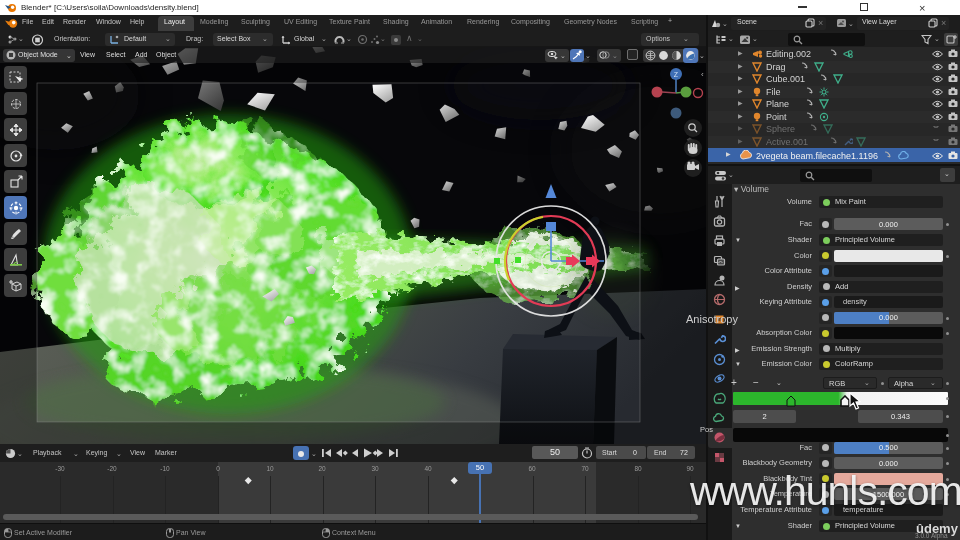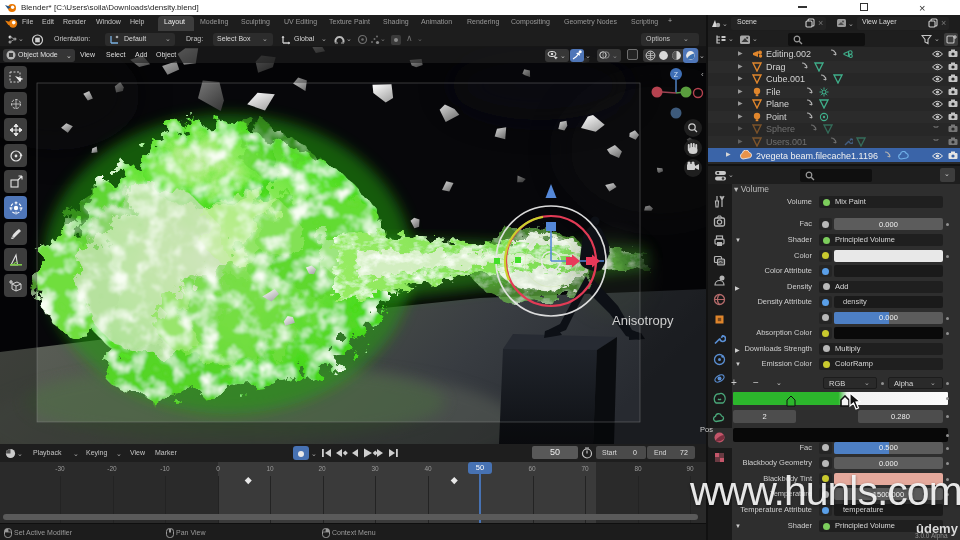--- a/index.html
+++ b/index.html
@@ -746,21 +746,21 @@
 <svg class="abs" style="left:240px;top:77.0px;opacity:0.5" width="10" height="9" viewBox="0 0 10 9">
       <rect x="0.5" y="2" width="9" height="6" rx="1" fill="#c5c5c5"></rect>
       <rect x="3" y="0.5" width="4" height="2" fill="#c5c5c5"></rect>
       <circle cx="5" cy="5" r="1.6" fill="#272727"></circle>
     </svg>
 <div class="abs" style="left:0;top:88.5px;width:252px;height:12.5px;background:#2b2b2b;"></div>
 <div class="abs" style="left:30px;top:89.5px;font-size:6px;color:#9a9a9a;opacity:0.5;">▶</div>
 <svg class="abs" style="left:44px;top:89.5px;opacity:0.45" width="10" height="10" viewBox="0 0 10 10">
       <path d="M1,1 L9,1 L5,9 Z" fill="none" stroke="#e0862c" stroke-width="1.4"></path>
     </svg>
-<div class="abs" style="left:58px;top:89.5px;font-size:9px;color:#6f6f6f;white-space:nowrap;">Users.001</div>
+<div class="abs" style="left:58px;top:89.5px;font-size:9px;color:#6f6f6f;white-space:nowrap;">Active.001</div>
 <svg class="abs" style="left:122px;top:89.5px;opacity:0.5" width="10" height="9" viewBox="0 0 10 9">
       <path d="M1,1 q4,0 5,5 M6,6 l-2.5,-0.8 M6,6 l-0.5,-2.7" stroke="#b0b0b0" stroke-width="1.1" fill="none"></path>
     </svg>
 <svg class="abs" style="left:135px;top:89.5px;opacity:0.5" width="10" height="10" viewBox="0 0 10 10">
       <path d="M2,8 L6,4 M6,4 a2.2,2.2 0 1 0 2,-2 l-1,1.5" stroke="#5a8fd4" stroke-width="1.4" fill="none"></path>
     </svg>
 <svg class="abs" style="left:148px;top:89.5px;opacity:0.5" width="10" height="10" viewBox="0 0 10 10">
       <path d="M1,1 L9,1 L5,9 Z" fill="none" stroke="#3fae8a" stroke-width="1.3"></path>
     </svg>
 <div class="abs" style="left:225px;top:86.5px;font-size:9px;color:#8a8a8a;">⌣</div>
@@ -900,40 +900,40 @@
 <div class="abs" style="left:834px;top:249.5px;width:109px;height:12px;background:#e8e8e8;border-radius:2px;"></div>
 <div class="abs" style="left:612px;top:266px;width:200px;text-align:right;font-size:7.5px;color:#cecece;white-space:nowrap;">Color Attribute</div>
 <div class="abs" style="left:819px;top:265px;width:13px;height:12px;background:#252525;border-radius:2px;"></div>
 <div class="abs" style="left:822px;top:267.5px;width:7px;height:7px;border-radius:50%;background:#5a9fe8;"></div>
 <div class="abs" style="left:834px;top:265px;width:109px;height:12px;background:#1a1a1a;border-radius:2px;"></div>
 <div class="abs" style="left:735px;top:283.5px;font-size:6px;color:#ccc;">▶</div>
 <div class="abs" style="left:612px;top:281.5px;width:200px;text-align:right;font-size:7.5px;color:#cecece;white-space:nowrap;">Density</div>
 <div class="abs" style="left:819px;top:280.5px;width:124px;height:12px;background:#1f1f1f;border-radius:2px;"></div>
 <div class="abs" style="left:823px;top:283.0px;width:7px;height:7px;border-radius:50%;background:#b8b8b8;"></div>
 <div class="abs" style="left:835px;top:281.5px;font-size:7.5px;color:#d8d8d8;white-space:nowrap;">Add</div>
-<div class="abs" style="left:612px;top:297px;width:200px;text-align:right;font-size:7.5px;color:#cecece;white-space:nowrap;">Density Attribute</div>
+<div class="abs" style="left:612px;top:297px;width:200px;text-align:right;font-size:7.5px;color:#cecece;white-space:nowrap;">Keying Attribute</div>
 <div class="abs" style="left:819px;top:296px;width:13px;height:12px;background:#252525;border-radius:2px;"></div>
 <div class="abs" style="left:822px;top:298.5px;width:7px;height:7px;border-radius:50%;background:#5a9fe8;"></div>
 <div class="abs" style="left:834px;top:296px;width:109px;height:12px;background:#1a1a1a;border-radius:2px;"></div>
 <div class="abs" style="left:843px;top:297px;font-size:7.5px;color:#cfcfcf;">density</div>
-<div class="abs" style="left:612px;top:312.5px;width:200px;text-align:left;font-size:13px;color:#cecece;white-space:nowrap;">Anisotropy</div>
+<div class="abs" style="left:612px;top:312.5px;width:200px;text-align:center;font-size:11px;color:#cecece;white-space:nowrap;">Anisotropy</div>
 <div class="ddot abs" style="top:316.5px;"></div>
 <div class="abs" style="left:819px;top:311.5px;width:13px;height:12px;background:#252525;border-radius:2px;"></div>
 <div class="abs" style="left:822px;top:314.0px;width:7px;height:7px;border-radius:50%;background:#b8b8b8;"></div>
 <div class="abs" style="left:834px;top:311.5px;width:109px;height:12px;background:#5c5c5c;border-radius:2px;overflow:hidden;">
     <div style="position:absolute;left:0;top:0;width:50%;height:12px;background:#4d7fc4;"></div>
     <div style="position:absolute;left:0;top:1.5px;width:109px;text-align:center;font-size:7.5px;color:#f0f0f0;">0.000</div>
   </div>
 <div class="abs" style="left:612px;top:328px;width:200px;text-align:right;font-size:7.5px;color:#cecece;white-space:nowrap;">Absorption Color</div>
 <div class="ddot abs" style="top:332px;"></div>
 <div class="abs" style="left:819px;top:327px;width:13px;height:12px;background:#252525;border-radius:2px;"></div>
 <div class="abs" style="left:822px;top:329.5px;width:7px;height:7px;border-radius:50%;background:#c9c92e;"></div>
 <div class="abs" style="left:834px;top:327px;width:109px;height:12px;background:#0a0a0a;border-radius:2px;"></div>
 <div class="abs" style="left:735px;top:345.5px;font-size:6px;color:#ccc;">▶</div>
-<div class="abs" style="left:612px;top:343.5px;width:200px;text-align:right;font-size:7.5px;color:#cecece;white-space:nowrap;">Downloads Strength</div>
+<div class="abs" style="left:612px;top:343.5px;width:200px;text-align:right;font-size:7.5px;color:#cecece;white-space:nowrap;">Emission Strength</div>
 <div class="abs" style="left:819px;top:342.5px;width:124px;height:12px;background:#1f1f1f;border-radius:2px;"></div>
 <div class="abs" style="left:823px;top:345.0px;width:7px;height:7px;border-radius:50%;background:#b8b8b8;"></div>
 <div class="abs" style="left:835px;top:343.5px;font-size:7.5px;color:#d8d8d8;white-space:nowrap;">Multiply</div>
 <div class="abs" style="left:735px;top:361px;font-size:6px;color:#ccc;">▼</div>
 <div class="abs" style="left:612px;top:359px;width:200px;text-align:right;font-size:7.5px;color:#cecece;white-space:nowrap;">Emission Color</div>
 <div class="abs" style="left:819px;top:358px;width:124px;height:12px;background:#1f1f1f;border-radius:2px;"></div>
 <div class="abs" style="left:823px;top:360.5px;width:7px;height:7px;border-radius:50%;background:#c9c92e;"></div>
 <div class="abs" style="left:835px;top:359px;font-size:7.5px;color:#d8d8d8;white-space:nowrap;">ColorRamp</div>
 <div class="abs" style="left:731px;top:377px;font-size:10px;color:#ccc;">+</div>
 <div class="abs" style="left:753px;top:377px;font-size:10px;color:#ccc;">−</div>
@@ -952,21 +952,21 @@
     <path d="M6,1 L10,5 V11 H2 V5 Z" fill="#2cb62c" stroke="#111" stroke-width="1"></path>
   </svg>
 <svg class="abs" style="left:839px;top:395px" width="12" height="12" viewBox="0 0 12 12">
     <path d="M6,1 L10,5 V11 H2 V5 Z" fill="#f5f5f5" stroke="#111" stroke-width="1.6"></path>
   </svg>
 <svg class="abs" style="left:849px;top:392px" width="14" height="19" viewBox="0 0 14 19">
     <path d="M1,1 L1,14 L4.5,11 L7,17 L9.5,16 L7,10 L11,9.5 Z" fill="#111" stroke="#fff" stroke-width="1.2"></path>
   </svg>
 <div class="abs" style="left:733px;top:410px;width:63px;height:13px;background:#4d4d4d;border-radius:2px;color:#eee;font-size:7.5px;text-align:center;line-height:13px;">2</div>
 <div class="abs" style="left:700px;top:412px;width:152px;text-align:left;font-size:7.5px;color:#cecece;margin-top:13px;">Pos</div>
-<div class="abs" style="left:858px;top:410px;width:85px;height:13px;background:#4d4d4d;border-radius:2px;color:#eee;font-size:7.5px;text-align:center;line-height:13px;">0.280</div>
+<div class="abs" style="left:858px;top:410px;width:85px;height:13px;background:#4d4d4d;border-radius:2px;color:#eee;font-size:7.5px;text-align:center;line-height:13px;">0.343</div>
 <div class="ddot abs" style="top:415px;"></div>
 <div class="abs" style="left:733px;top:428px;width:215px;height:14px;background:#080808;border-radius:2px;"></div>
 <div class="ddot abs" style="top:434px;"></div>
 <div class="abs" style="left:612px;top:442.5px;width:200px;text-align:right;font-size:7.5px;color:#cecece;white-space:nowrap;">Fac</div>
 <div class="ddot abs" style="top:446.5px;"></div>
 <div class="abs" style="left:819px;top:441.5px;width:13px;height:12px;background:#252525;border-radius:2px;"></div>
 <div class="abs" style="left:822px;top:444.0px;width:7px;height:7px;border-radius:50%;background:#b8b8b8;"></div>
 <div class="abs" style="left:834px;top:441.5px;width:109px;height:12px;background:#5c5c5c;border-radius:2px;overflow:hidden;">
     <div style="position:absolute;left:0;top:0;width:50%;height:12px;background:#4d7fc4;"></div>
     <div style="position:absolute;left:0;top:1.5px;width:109px;text-align:center;font-size:7.5px;color:#f0f0f0;">0.500</div>

